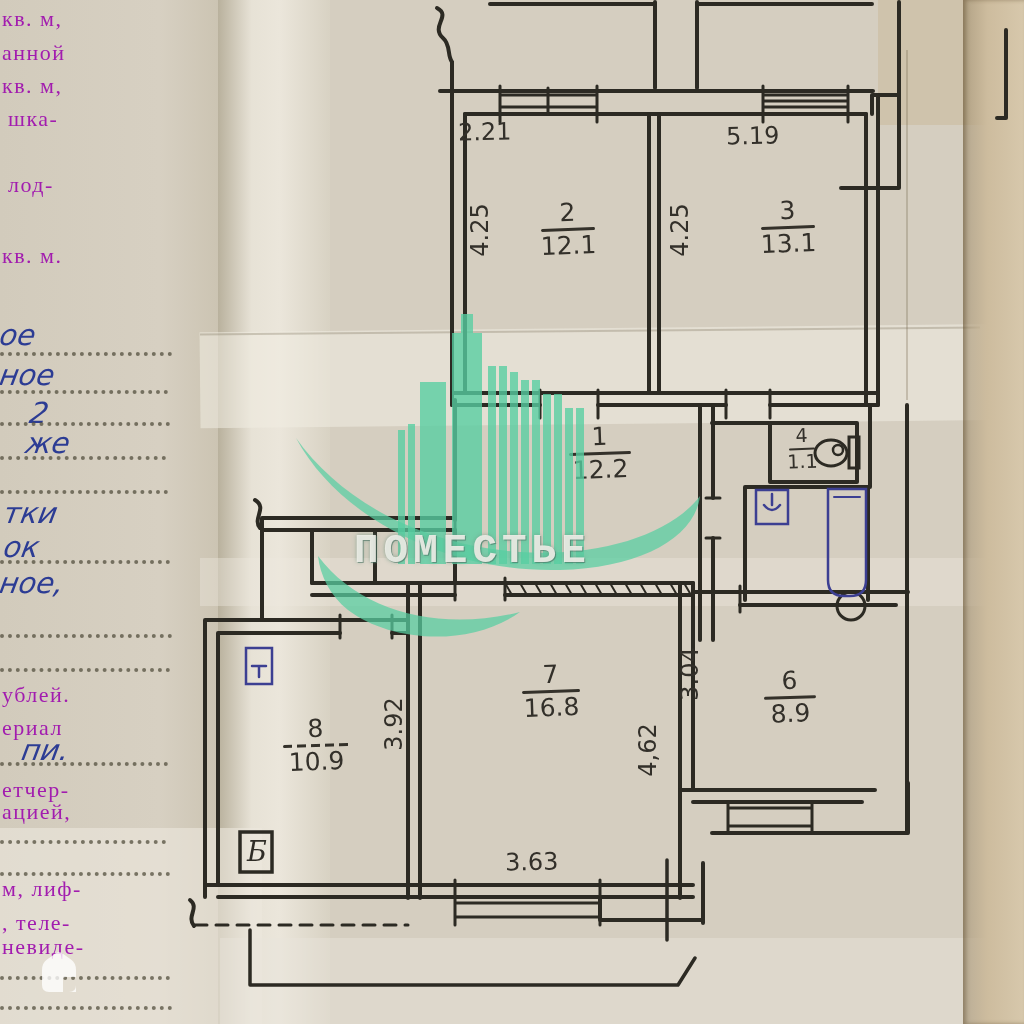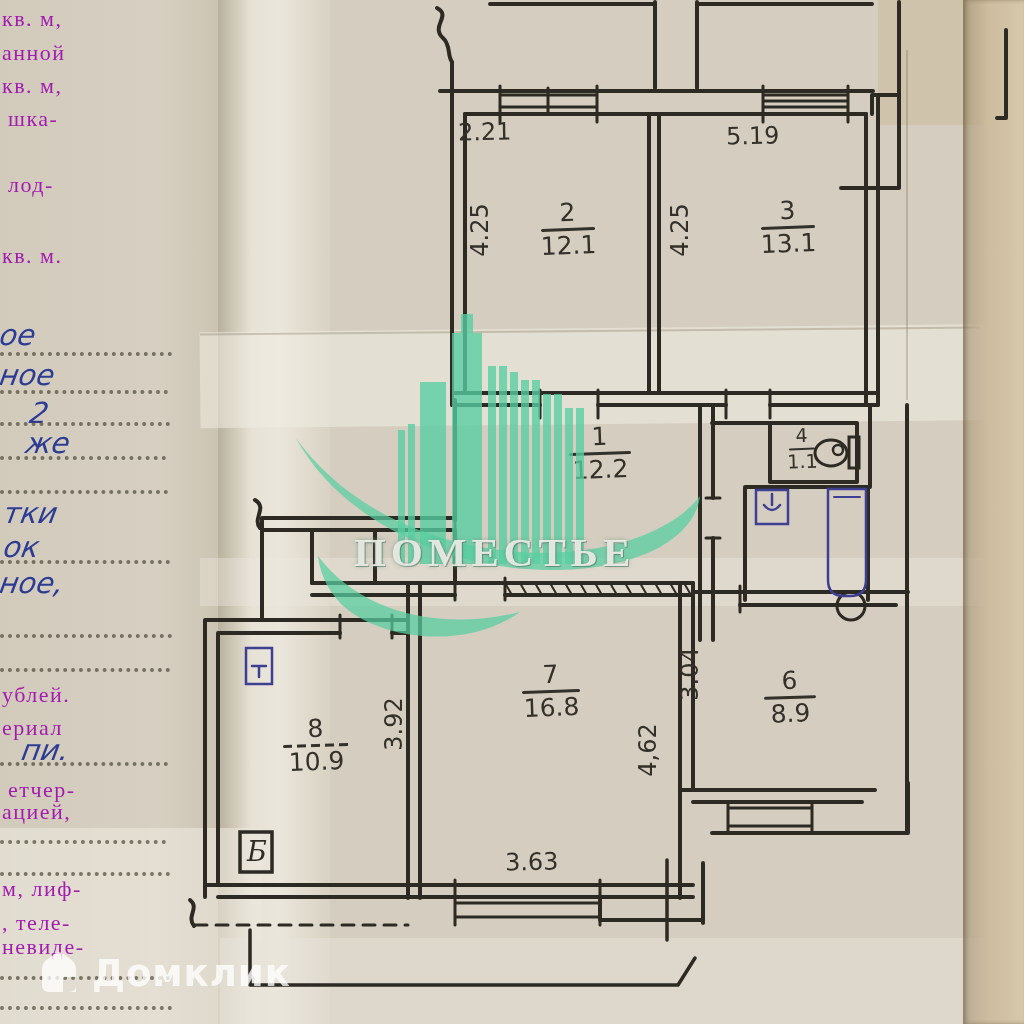--- a/index.html
+++ b/index.html
@@ -29,21 +29,21 @@
       transform:skewX(-10deg);white-space:nowrap;}
   
   .room-label{display:flex;flex-direction:column;align-items:center;color:#33302a;
       font-size:25px;line-height:1.05;transform:rotate(-2deg);}
   .room-label .bar{height:3px;background:#34312a;margin:2px 0;border-radius:2px;}
   .room-label .bar.dashed{background:repeating-linear-gradient(90deg,#34312a 0 9px,transparent 9px 14px);}
   .dim{color:#33302a;font-size:24px;white-space:nowrap;transform:rotate(-1deg);}
   .dim.rot{transform:rotate(-90deg);}
   .sym-b{font-family:"DejaVu Serif",serif;font-style:italic;font-size:27px;color:#2f2c26;}
   
-  .pomestie-text{font-family:Liberation Serif, serif;font-weight:bold;font-size:41px;letter-spacing:5px;
+  .pomestie-text{font-family:Liberation Mono, monospace;font-weight:bold;font-size:41px;letter-spacing:5px;
      color:rgba(240,240,233,.9);text-shadow:1px 1px 0 rgba(70,110,95,.55),0 0 4px rgba(110,150,130,.7);}
   .domclick{display:flex;align-items:center;gap:8px;color:rgba(255,255,255,.78);
      font-size:37px;font-weight:bold;letter-spacing:1px;}
   svg{display:block;}
 </style>
 </head>
 <body>
 
 <div class="abs shade-left"></div>
 <div class="abs fold-band"></div>
@@ -75,21 +75,21 @@
 <div class="abs hw" style="left:4px;top:496px">тки</div>
 <div class="abs hw" style="left:4px;top:530px">ок</div>
 <div class="abs dots" style="left:0;top:560px;width:170px"></div>
 <div class="abs hw" style="left:0;top:566px">ное,</div>
 <div class="abs dots" style="left:0;top:634px;width:172px"></div>
 <div class="abs dots" style="left:0;top:668px;width:170px"></div>
 <div class="abs typed" style="left:2px;top:682px">ублей.</div>
 <div class="abs typed" style="left:2px;top:715px">ериал</div>
 <div class="abs hw" style="left:22px;top:733px">пи.</div>
 <div class="abs dots" style="left:0;top:762px;width:168px"></div>
-<div class="abs typed" style="left:8px;top:777px">етчер-</div>
+<div class="abs typed" style="left:2px;top:777px">етчер-</div>
 <div class="abs typed" style="left:2px;top:799px">ацией,</div>
 <div class="abs dots" style="left:0;top:840px;width:166px"></div>
 <div class="abs dots" style="left:0;top:872px;width:170px"></div>
 <div class="abs typed" style="left:2px;top:876px">м, лиф-</div>
 <div class="abs typed" style="left:2px;top:910px">, теле-</div>
 <div class="abs typed" style="left:2px;top:934px">невиде-</div>
 <div class="abs dots" style="left:0;top:976px;width:170px"></div>
 <div class="abs dots" style="left:0;top:1006px;width:172px"></div>
 
 <svg class="abs" style="left:0;top:0" width="1024" height="1024" viewBox="0 0 1024 1024">
@@ -252,14 +252,13 @@
     <path d="M318,556 C360,612 440,632 520,612 C470,648 390,642 348,610 C330,596 320,575 318,556 Z"></path>
   </g>
 </svg>
 <div class="abs pomestie-text" style="left:354px;top:528px">ПОМЕСТЬЕ</div>
 
 <div class="abs domclick" style="left:34px;top:948px">
   <svg width="50" height="50" viewBox="0 0 50 50">
     <path fill="rgba(255,255,255,0.78)" fill-rule="evenodd" d="M8,22 Q8,15 13,11.5 L21.5,5.5 Q25,3.2 28.5,5.5 L37,11.5 Q42,15 42,22 V37 Q42,44 35,44 H15 Q8,44 8,37 Z
          M29,44 V31 Q29,29 31,29 H42 V44 Z"></path>
   </svg>
-  <span>Домклик</span>
 </div>
 
 </body></html>

